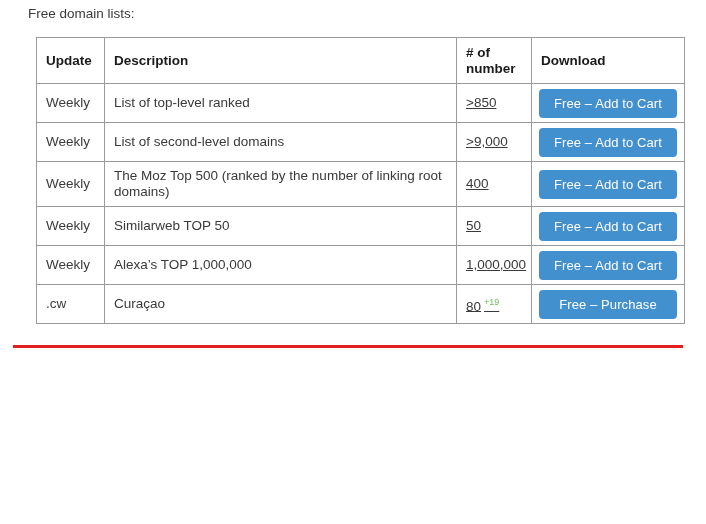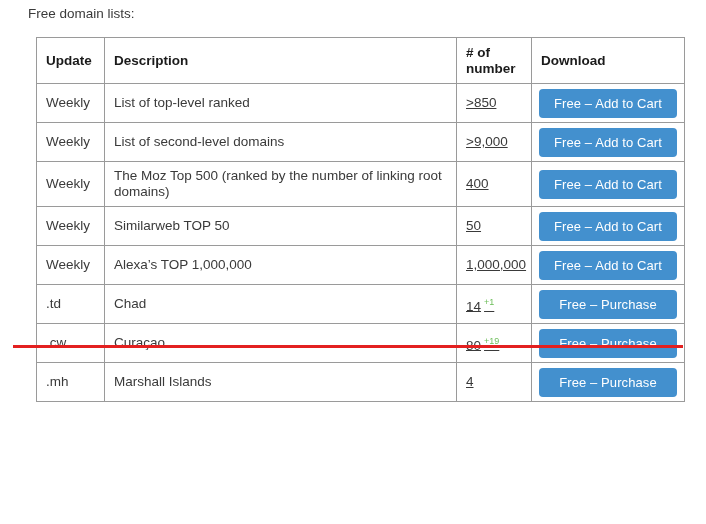--- a/index.html
+++ b/index.html
@@ -175,39 +175,23 @@
         </tr>
         <tr>
           <td class="cell-update">Weekly</td>
           <td class="cell-description">Alexa’s TOP 1,000,000</td>
           <td class="cell-records"><span>1,000,000</span></td>
           <td class="cell-download">
             <button class="dl-button">Free – Add to Cart</button>
           </td>
         </tr>
         <tr>
-          <td class="cell-update">.td</td>
-          <td class="cell-description">Chad</td>
-          <td class="cell-records"><span>14</span><sup class="sup-delta">+1</sup></td>
-          <td class="cell-download">
-            <button class="dl-button">Free – Purchase</button>
-          </td>
-        </tr>
-        <tr>
           <td class="cell-update">.cw</td>
           <td class="cell-description">Curaçao</td>
           <td class="cell-records"><span>80</span><sup class="sup-delta">+19</sup></td>
-          <td class="cell-download">
-            <button class="dl-button">Free – Purchase</button>
-          </td>
-        </tr>
-        <tr>
-          <td class="cell-update">.mh</td>
-          <td class="cell-description">Marshall Islands</td>
-          <td class="cell-records"><span>4</span></td>
           <td class="cell-download">
             <button class="dl-button">Free – Purchase</button>
           </td>
         </tr>
       </tbody>
   </table>
 
   <div class="red-rule"></div>
 
 </div>

